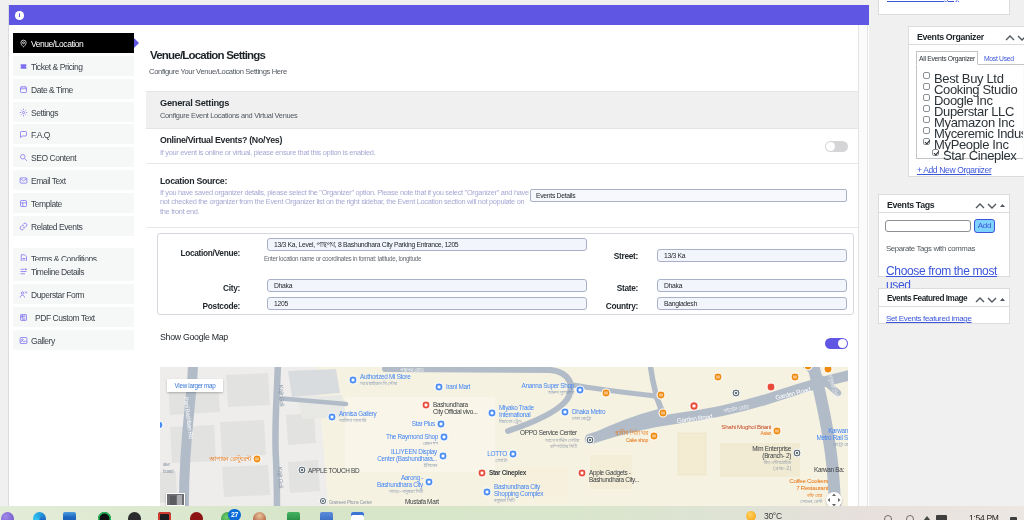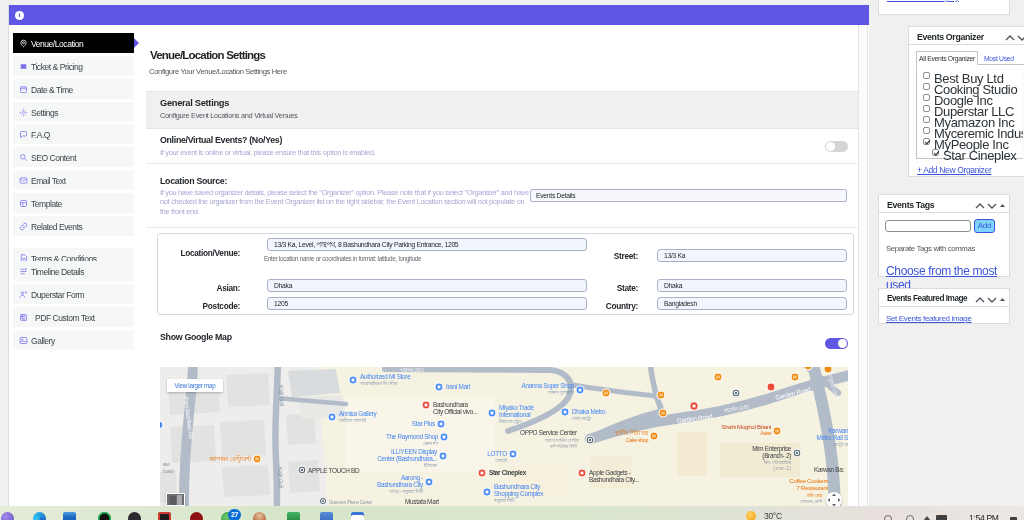--- a/index.html
+++ b/index.html
@@ -178,32 +178,32 @@
   <div class="abs" style="left:146px;top:227px;width:712px;border-top:1px solid #e8e9eb;"></div>
 
   <div class="abs fieldbox">
 
     <div class="abs flbl" style="left:0;top:14px;width:82px;">Location/Venue:</div>
     <div class="abs inp" style="left:109px;top:4px;width:320px;height:13px;line-height:12px;">13/3 Ka, Level, পান্থপথ, 8 Bashundhara City Parking Entrance, 1205</div>
     <div class="abs" style="left:106px;top:21px;font-size:6.3px;color:#646970;">Enter location name or coordinates in format: latitude, longitude</div>
     <div class="abs flbl" style="left:430px;top:17px;width:50px;">Street:</div>
     <div class="abs inp" style="left:499px;top:15px;width:190px;height:13px;line-height:12px;">13/3 Ka</div>
 
-    <div class="abs flbl" style="left:0;top:49px;width:82px;">Asian:</div>
+    <div class="abs flbl" style="left:0;top:49px;width:82px;">City:</div>
     <div class="abs inp" style="left:109px;top:45px;width:320px;height:13px;line-height:12px;">Dhaka</div>
     <div class="abs flbl" style="left:430px;top:49px;width:50px;text-align:right;">State:</div>
     <div class="abs inp" style="left:499px;top:45px;width:190px;height:13px;line-height:12px;">Dhaka</div>
 
     <div class="abs flbl" style="left:0;top:67px;width:82px;">Postcode:</div>
     <div class="abs inp" style="left:109px;top:63px;width:320px;height:13px;line-height:12px;">1205</div>
     <div class="abs flbl" style="left:430px;top:67px;width:50px;">Country:</div>
     <div class="abs inp" style="left:499px;top:63px;width:190px;height:13px;line-height:12px;">Bangladesh</div>
   </div>
 
-  <div class="abs" style="left:160px;top:332px;font-size:8.8px;font-weight:bold;color:#23282d;">Show Google Map</div>
+  <div class="abs" style="left:160px;top:332px;font-size:8.8px;font-weight:normal;color:#23282d;">Show Google Map</div>
   <div class="abs toggle-on" style="top:338px;"></div>
 
   <div class="abs" id="map" style="left:160px;top:367px;width:688px;height:139px;overflow:hidden;background:#f3f0e7;">
   <svg width="688" height="139" viewBox="0 0 688 139" style="position:absolute;left:0;top:0;">
     <rect x="0" y="0" width="688" height="139" fill="#f6f2e2"></rect>
     <polygon points="0,0 157,0 168,139 0,139" fill="#eeedec"></polygon>
 
     <rect x="185" y="30" width="150" height="75" fill="#f9f5e8"></rect>
     <rect x="518" y="66" width="28" height="42" fill="#f3ecd2" stroke="#e8dfc2" stroke-width="0.5"></rect>
     <rect x="560" y="76" width="80" height="34" fill="#f2ebd4"></rect>

